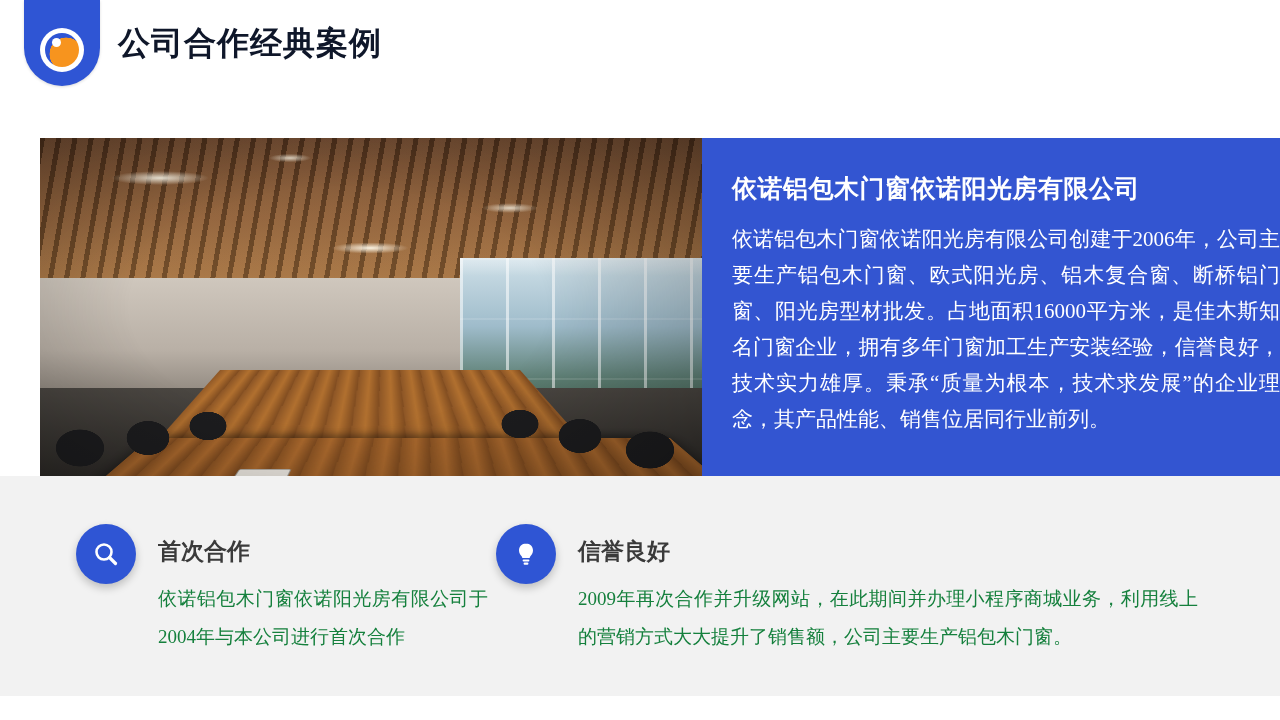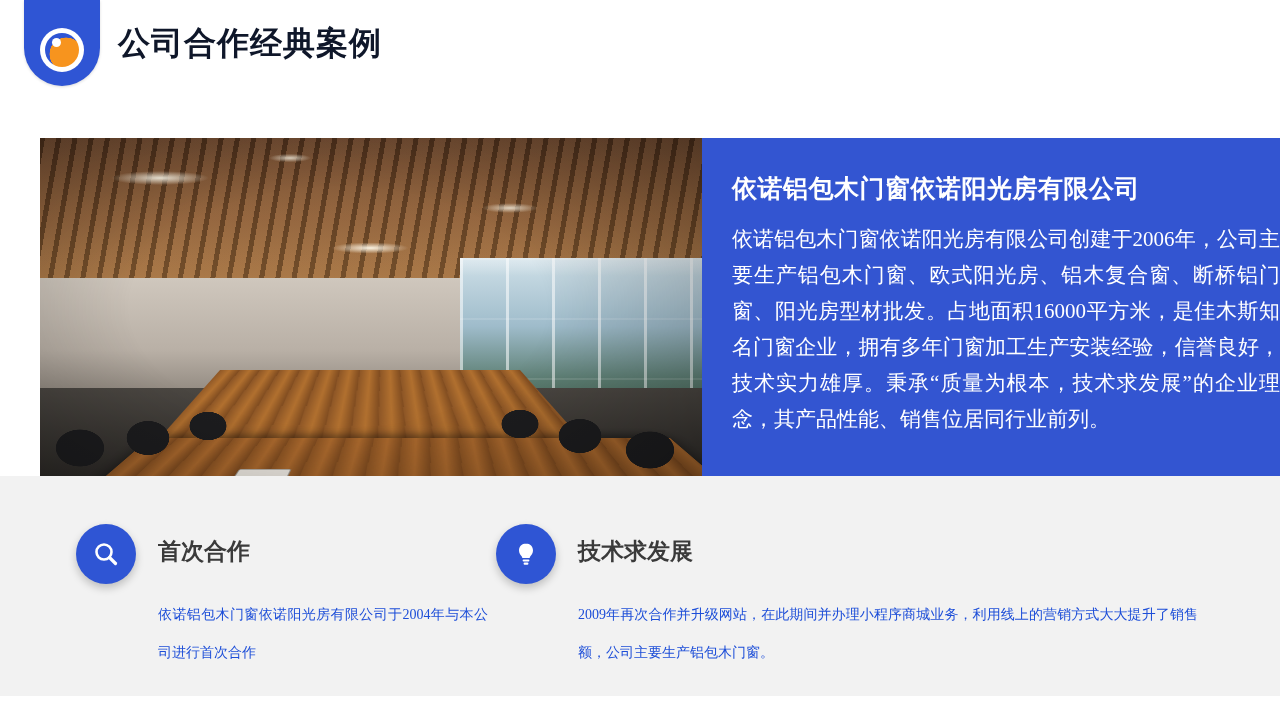--- a/index.html
+++ b/index.html
@@ -215,24 +215,24 @@
     left: 82px;
     top: 12px;
     font-size: 23px;
     font-weight: bold;
     color: #3a3a3a;
     white-space: nowrap;
   }
   .feat-text {
     position: absolute;
     left: 82px;
-    top: 72px;
-    font-size: 14px;
+    top: 56px;
+    font-size: 19px;
     line-height: 38px;
-    color: #1d4ed8;
+    color: #15803d;
     font-family: "Liberation Serif", serif;
     text-align: justify;
   }
   .feature-1 .feat-text { width: 330px; }
   .feature-2 .feat-text { width: 620px; }
 </style>
 </head>
 <body>
 
 <div class="header">
@@ -283,17 +283,17 @@
   </div>
 
   <div class="feature feature-2">
     <div class="feat-icon">
       <svg width="30" height="30" viewBox="0 0 30 30" aria-hidden="true">
         <path d="M15 4.5c-4.2 0-7 3.1-7 6.9 0 2.6 1.4 4.2 2.4 5.5.6.8.9 1.4.9 2.1h7.4c0-.7.3-1.3.9-2.1 1-1.3 2.4-2.9 2.4-5.5 0-3.8-2.8-6.9-7-6.9z" fill="#ffffff"></path>
         <rect x="11.6" y="20.4" width="6.8" height="2.1" rx="1" fill="#ffffff"></rect>
         <rect x="12.6" y="23.6" width="4.8" height="2.1" rx="1" fill="#ffffff"></rect>
       </svg>
     </div>
-    <div class="feat-title">技术求发展</div>
+    <div class="feat-title">信誉良好</div>
     <div class="feat-text">2009年再次合作并升级网站，在此期间并办理小程序商城业务，利用线上的营销方式大大提升了销售额，公司主要生产铝包木门窗。</div>
   </div>
 
 </div>
 
 </body></html>

